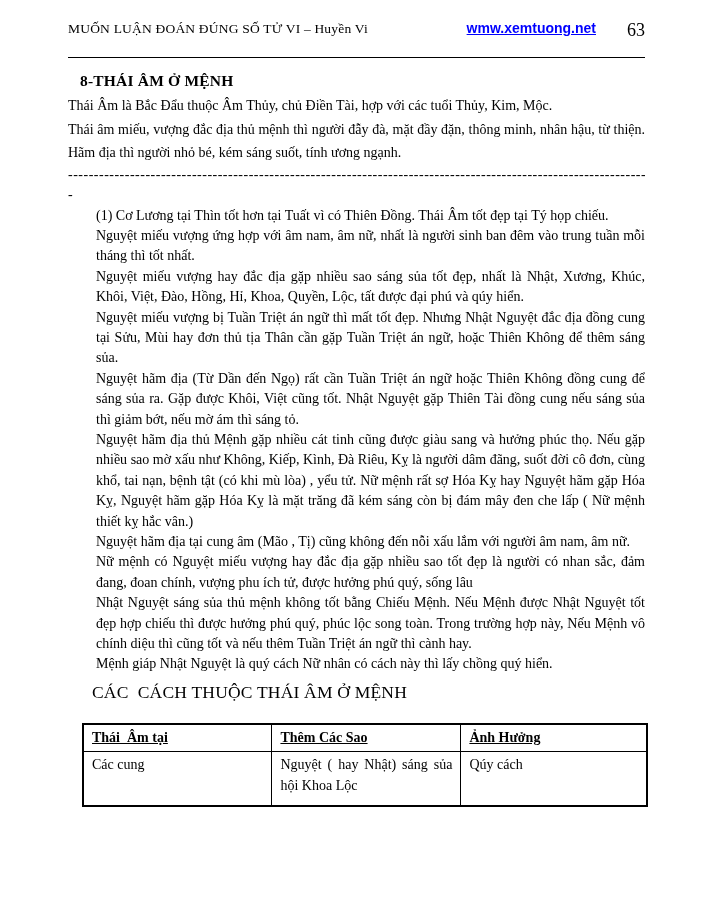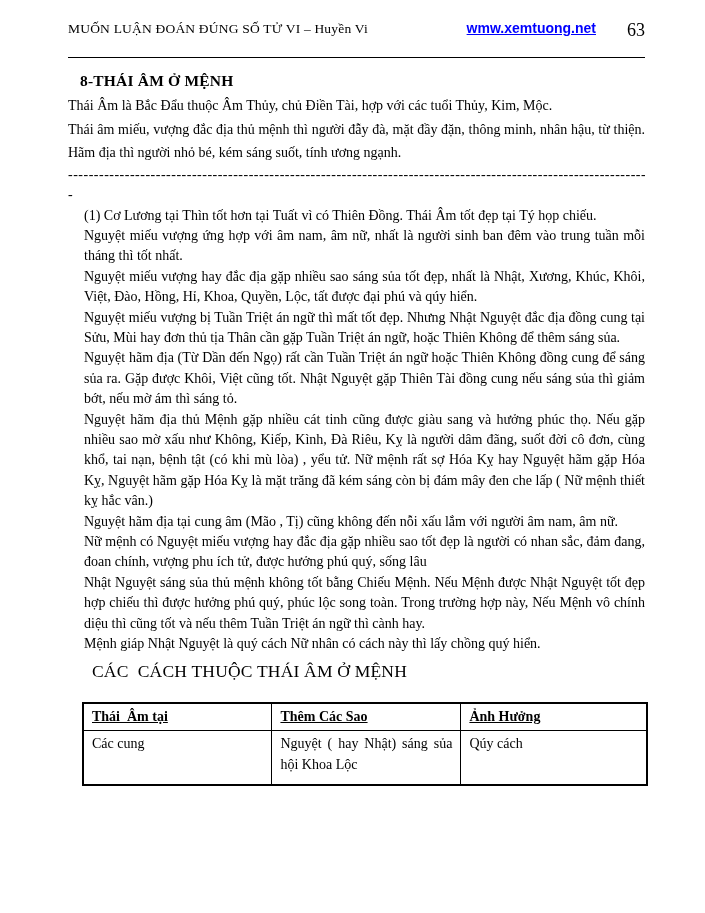--- a/index.html
+++ b/index.html
@@ -52,21 +52,21 @@
     text-align: justify;
   }
   .dashed-divider {
     white-space: nowrap;
     overflow: hidden;
     line-height: 20px;
     letter-spacing: 0.5px;
   }
   .divider-tail { line-height: 20px; }
   .body-block {
-    margin-left: 16px;
+    margin-left: 28px;
     margin-top: 1px;
   }
   .body-block p {
     margin: 0;
     line-height: 20.4px;
     text-align: justify;
   }
   .subheading {
     font-size: 17.5px;
     margin: 7px 0 0 24px;

